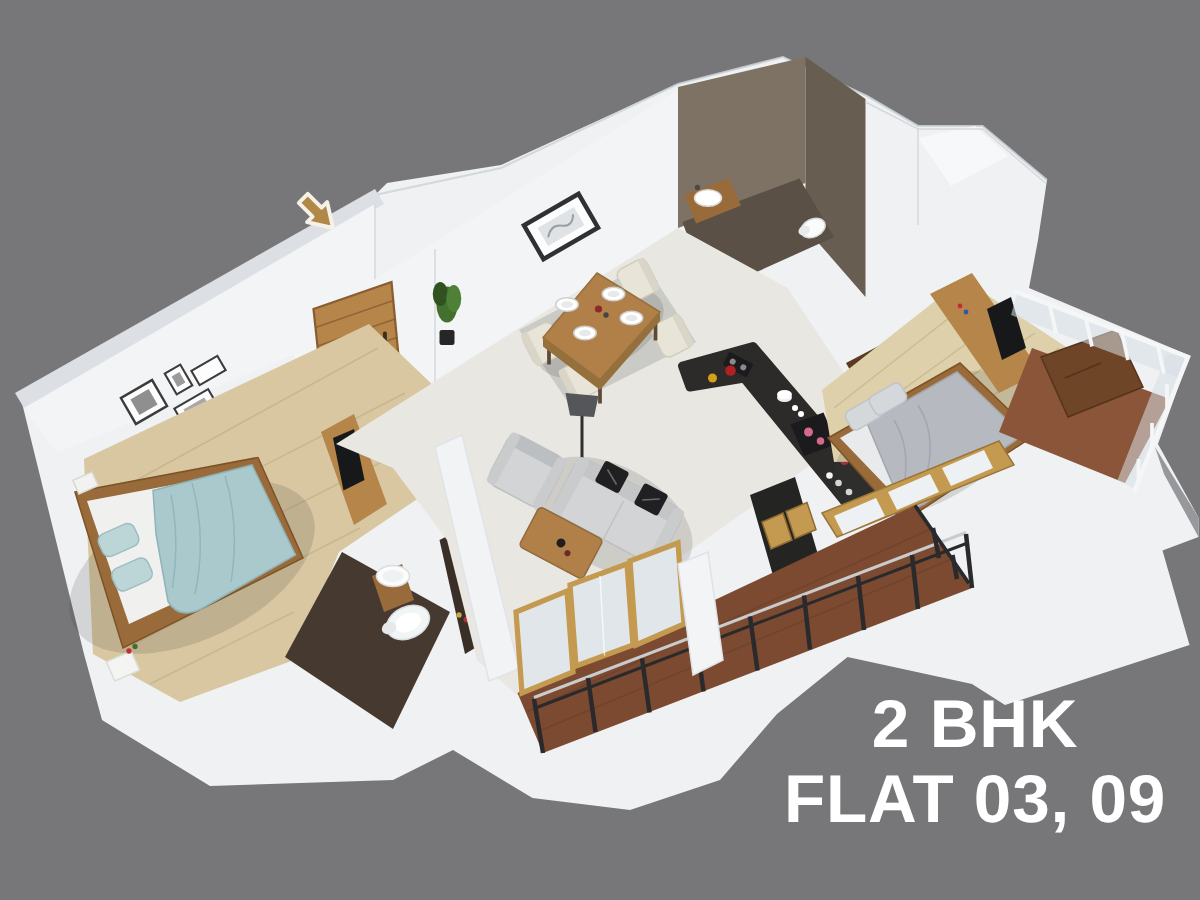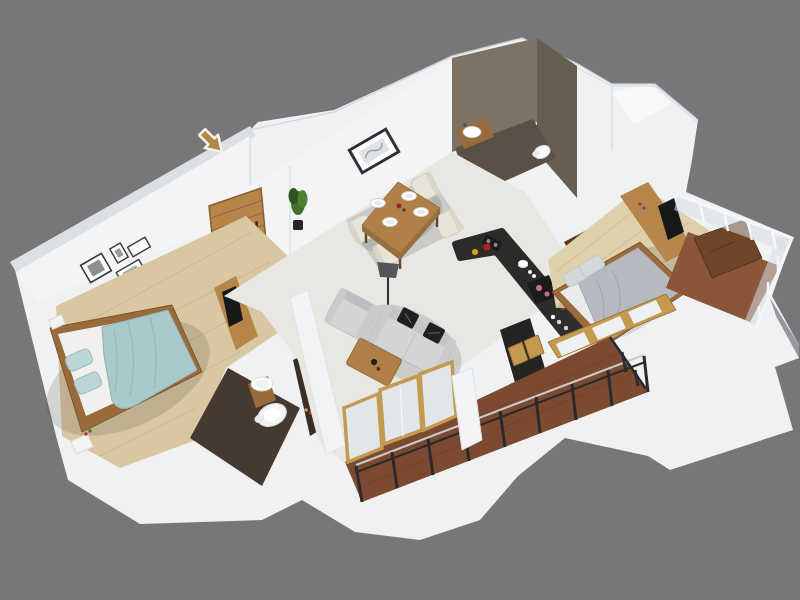--- a/index.html
+++ b/index.html
@@ -406,13 +406,15 @@
       <polygon class="c-glass" stroke="var(--gold)" stroke-width="3.5" points="420,374 452,362 456,416 424,430"></polygon>
       <line x1="400" y1="384" x2="403" y2="437" stroke="#ffffff" opacity=".7"></line>
     </g>
     <polygon fill="#f2f4f6" stroke="#dfe2e6" points="452,376 472,368 482,440 462,450"></polygon>
   </g>
 
   <path class="c-arrow" d="M222,152 L204.7,148.1 L208.4,144.4 L199.2,135.2 L205.2,129.2 L214.4,138.4 L218.1,134.7 Z"></path>
 </svg>
 
 <div id="caption">
+  <div>2 BHK</div>
+  <div>FLAT 03, 09</div>
 </div>
 
 </body></html>

